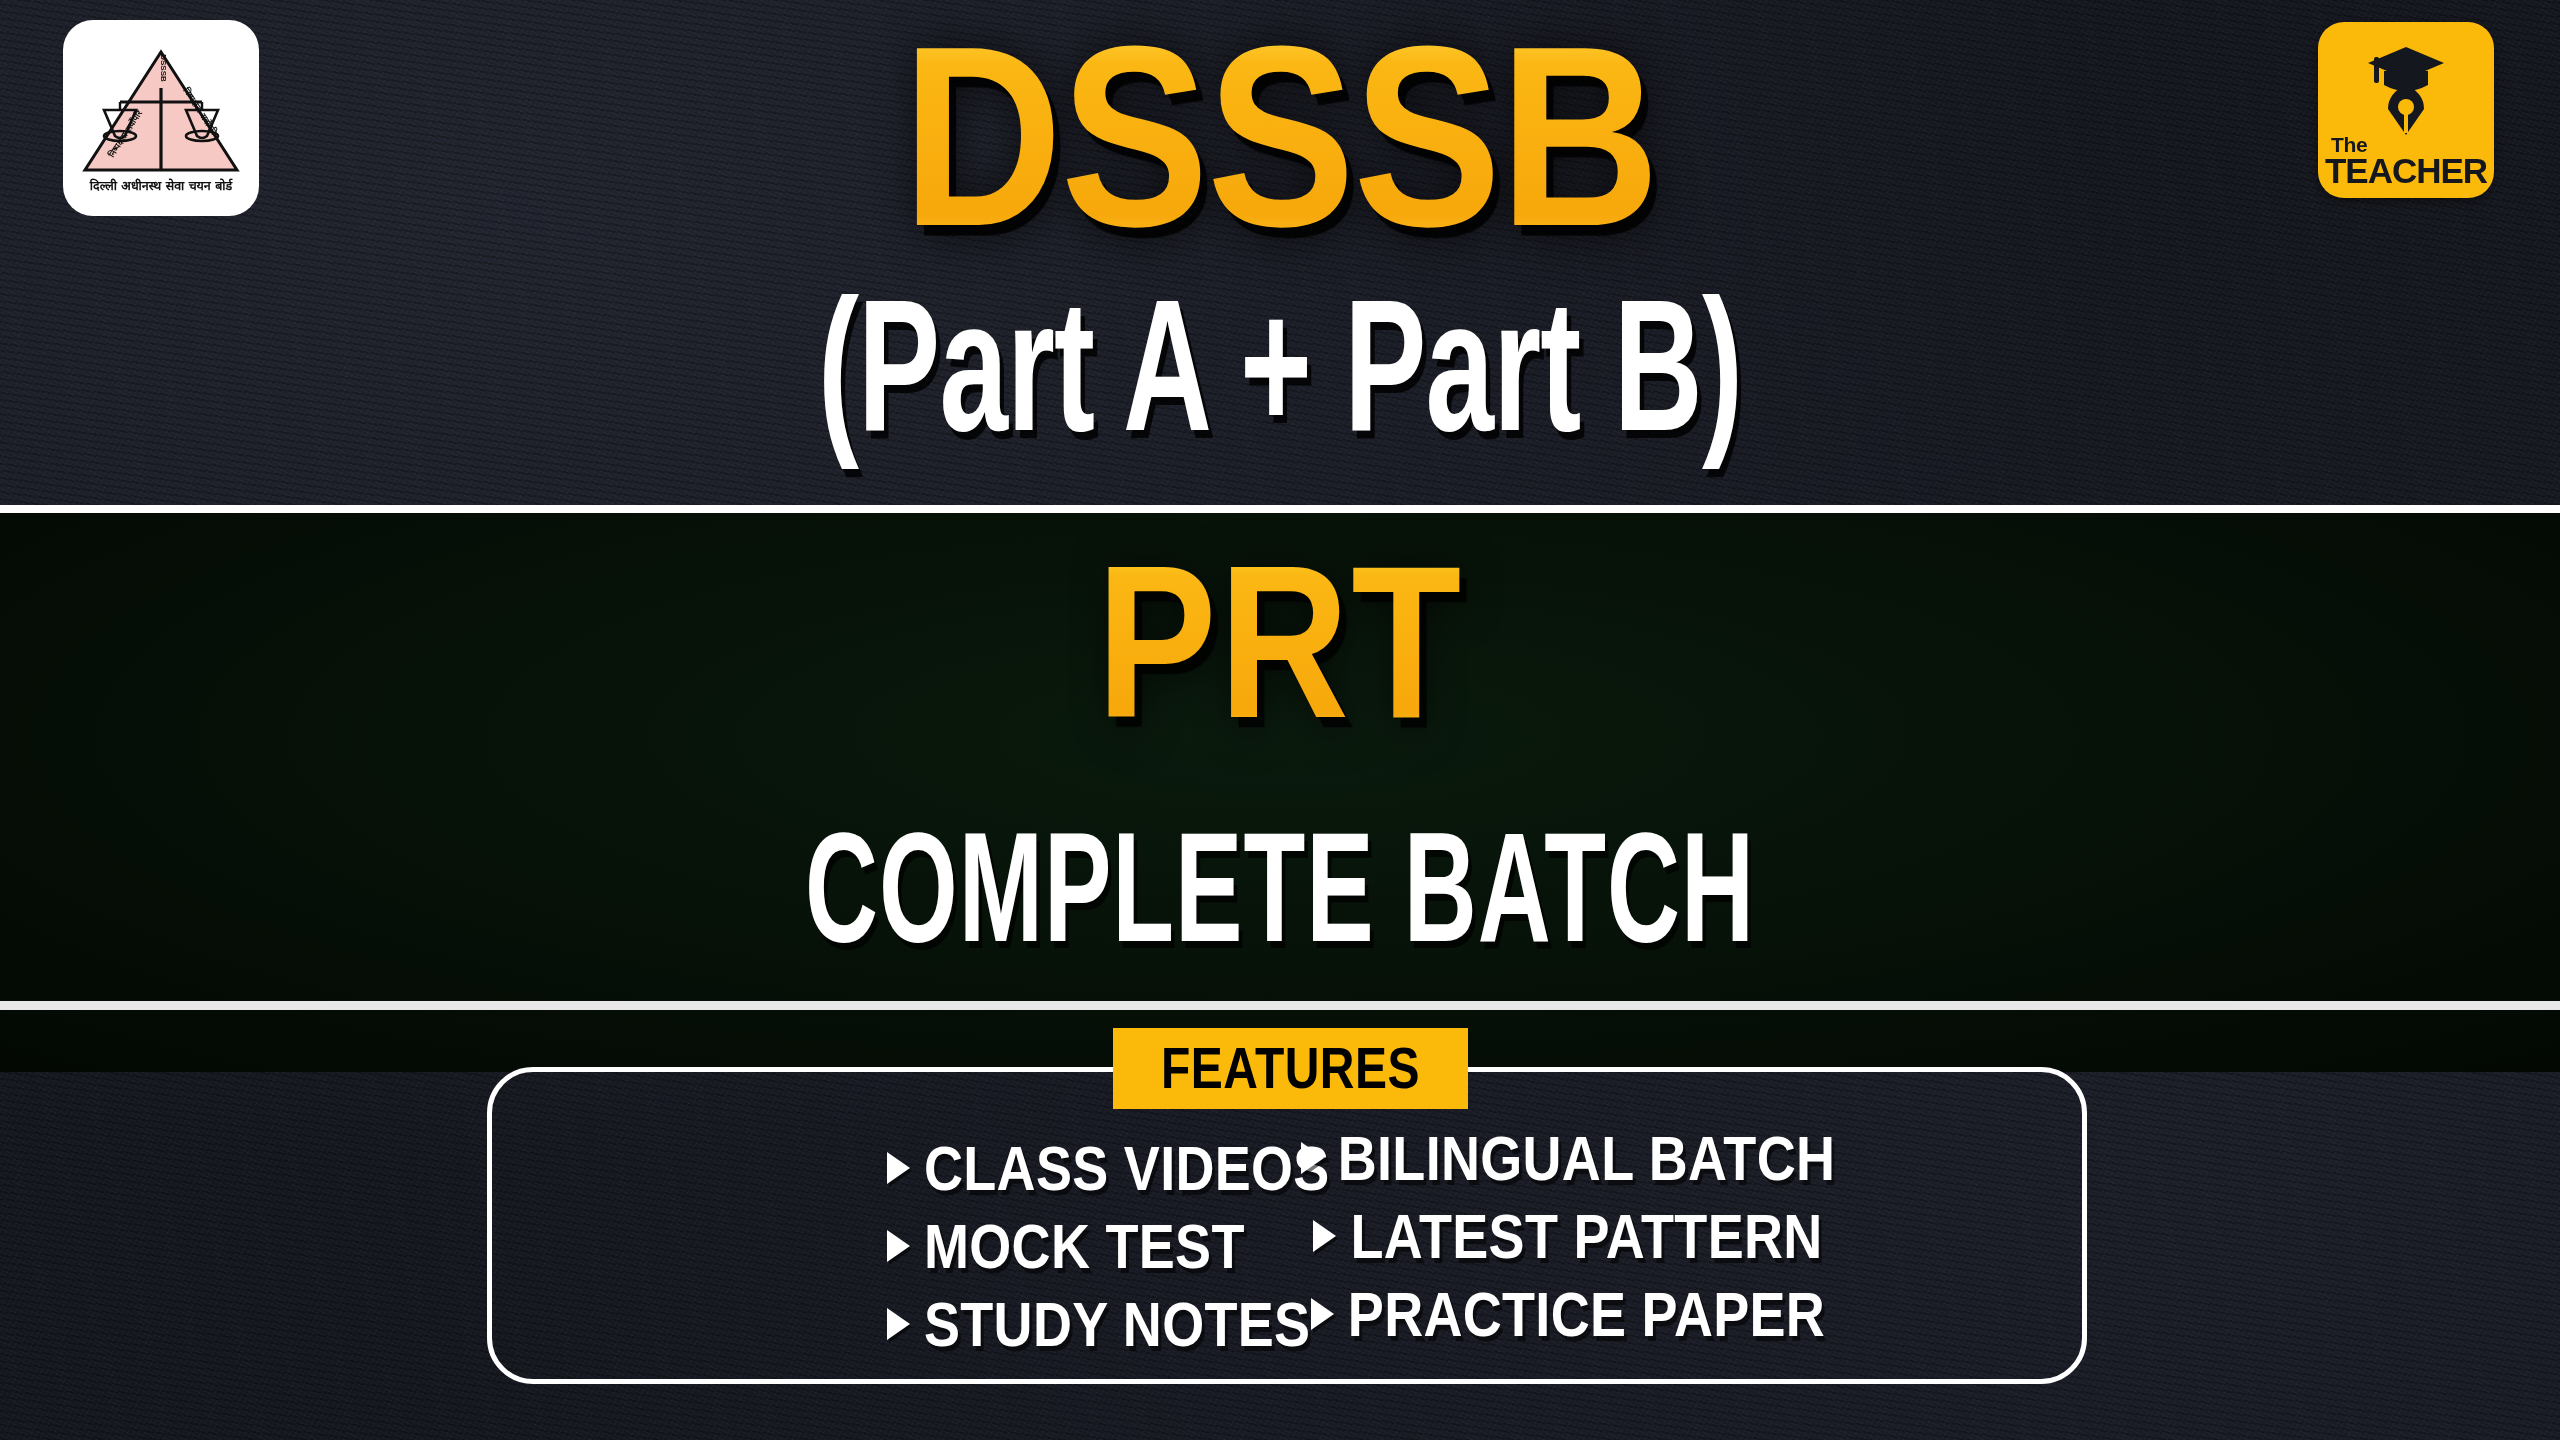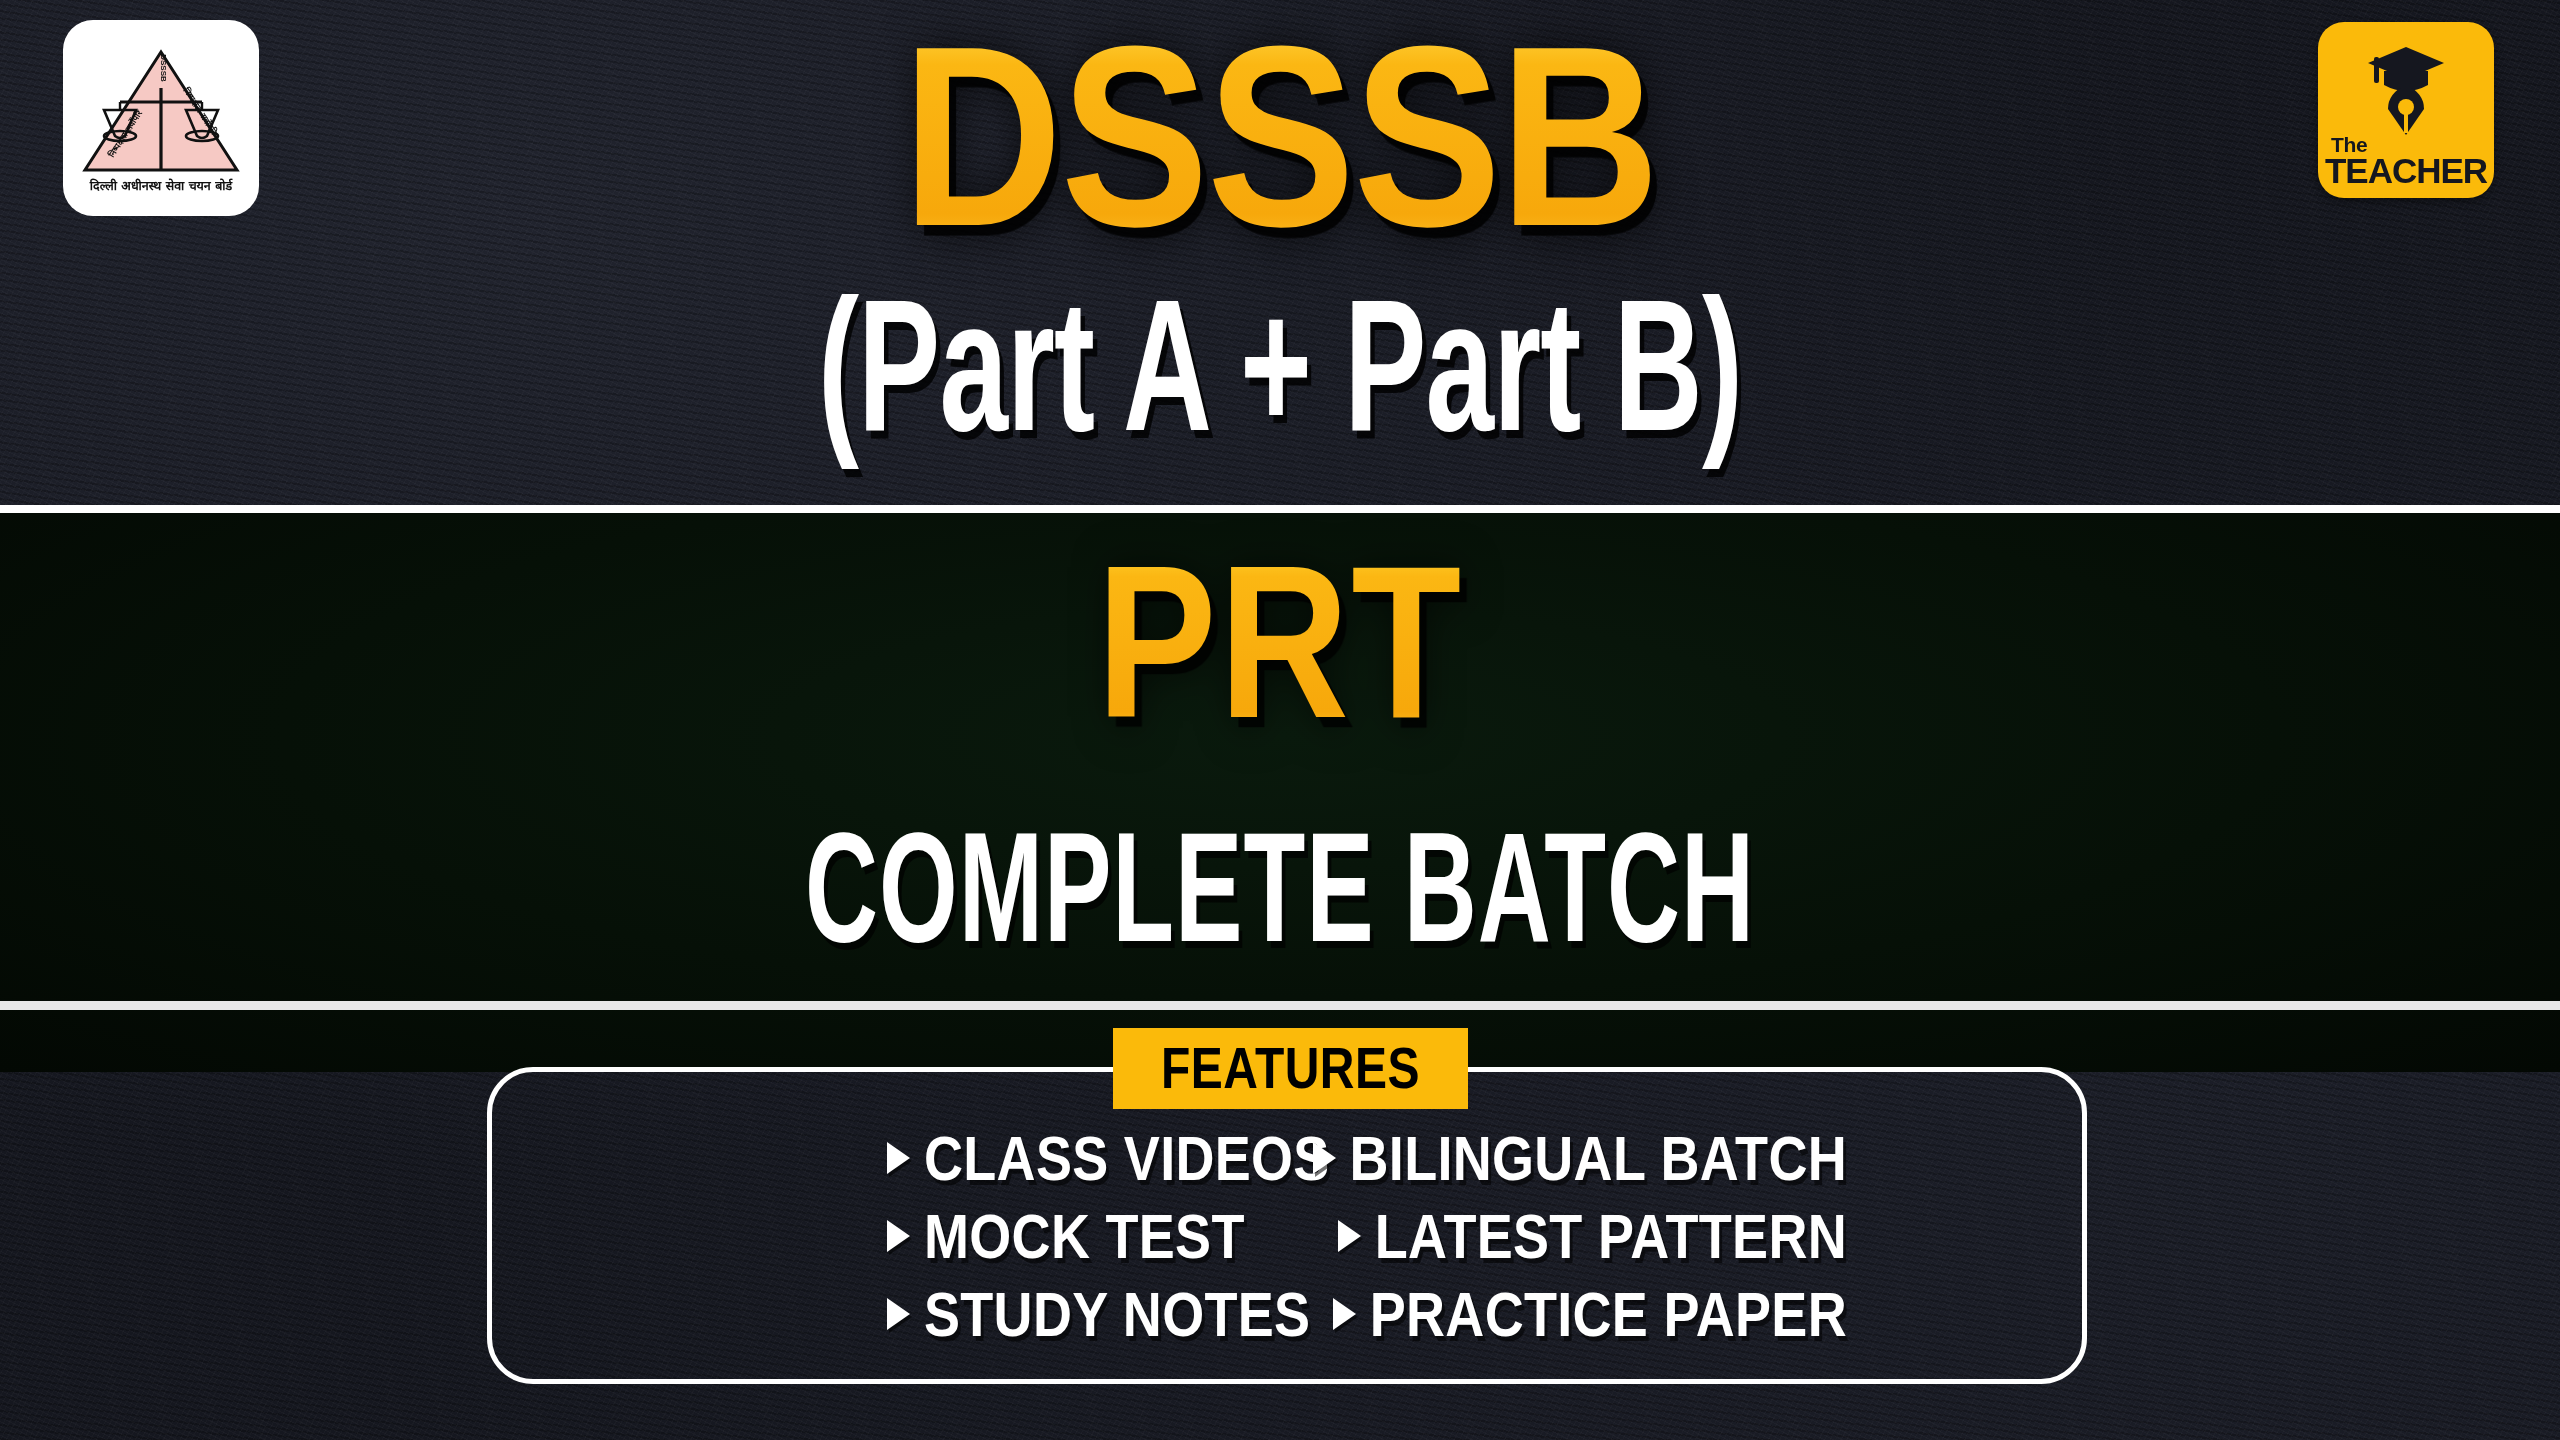--- a/index.html
+++ b/index.html
@@ -162,22 +162,22 @@
   .features-cols{
     position:absolute; left:487px; top:120px;
     width:1600px; height:250px;
     display:flex; justify-content:center;
     z-index:4;
   }
   .feat-col{
     display:flex; flex-direction:column; justify-content:flex-start;
     gap:22px;
   }
-  .feat-col.left{ width:500px; align-items:flex-start; padding-left:160px;}
-  .feat-col.right{ width:620px; align-items:flex-end; padding-left:62px;}
+  .feat-col.left{ width:500px; align-items:flex-start; padding-left:160px;margin-top:10px;}
+  .feat-col.right{ width:620px; align-items:center; padding-left:62px;}
 
   .feat-item{
     display:flex; align-items:center; gap:14px;
     height:56px;
   }
   .feat-bullet{
     width:0; height:0;
     border-left:23px solid #ffffff;
     border-top:16px solid transparent;
     border-bottom:16px solid transparent;

